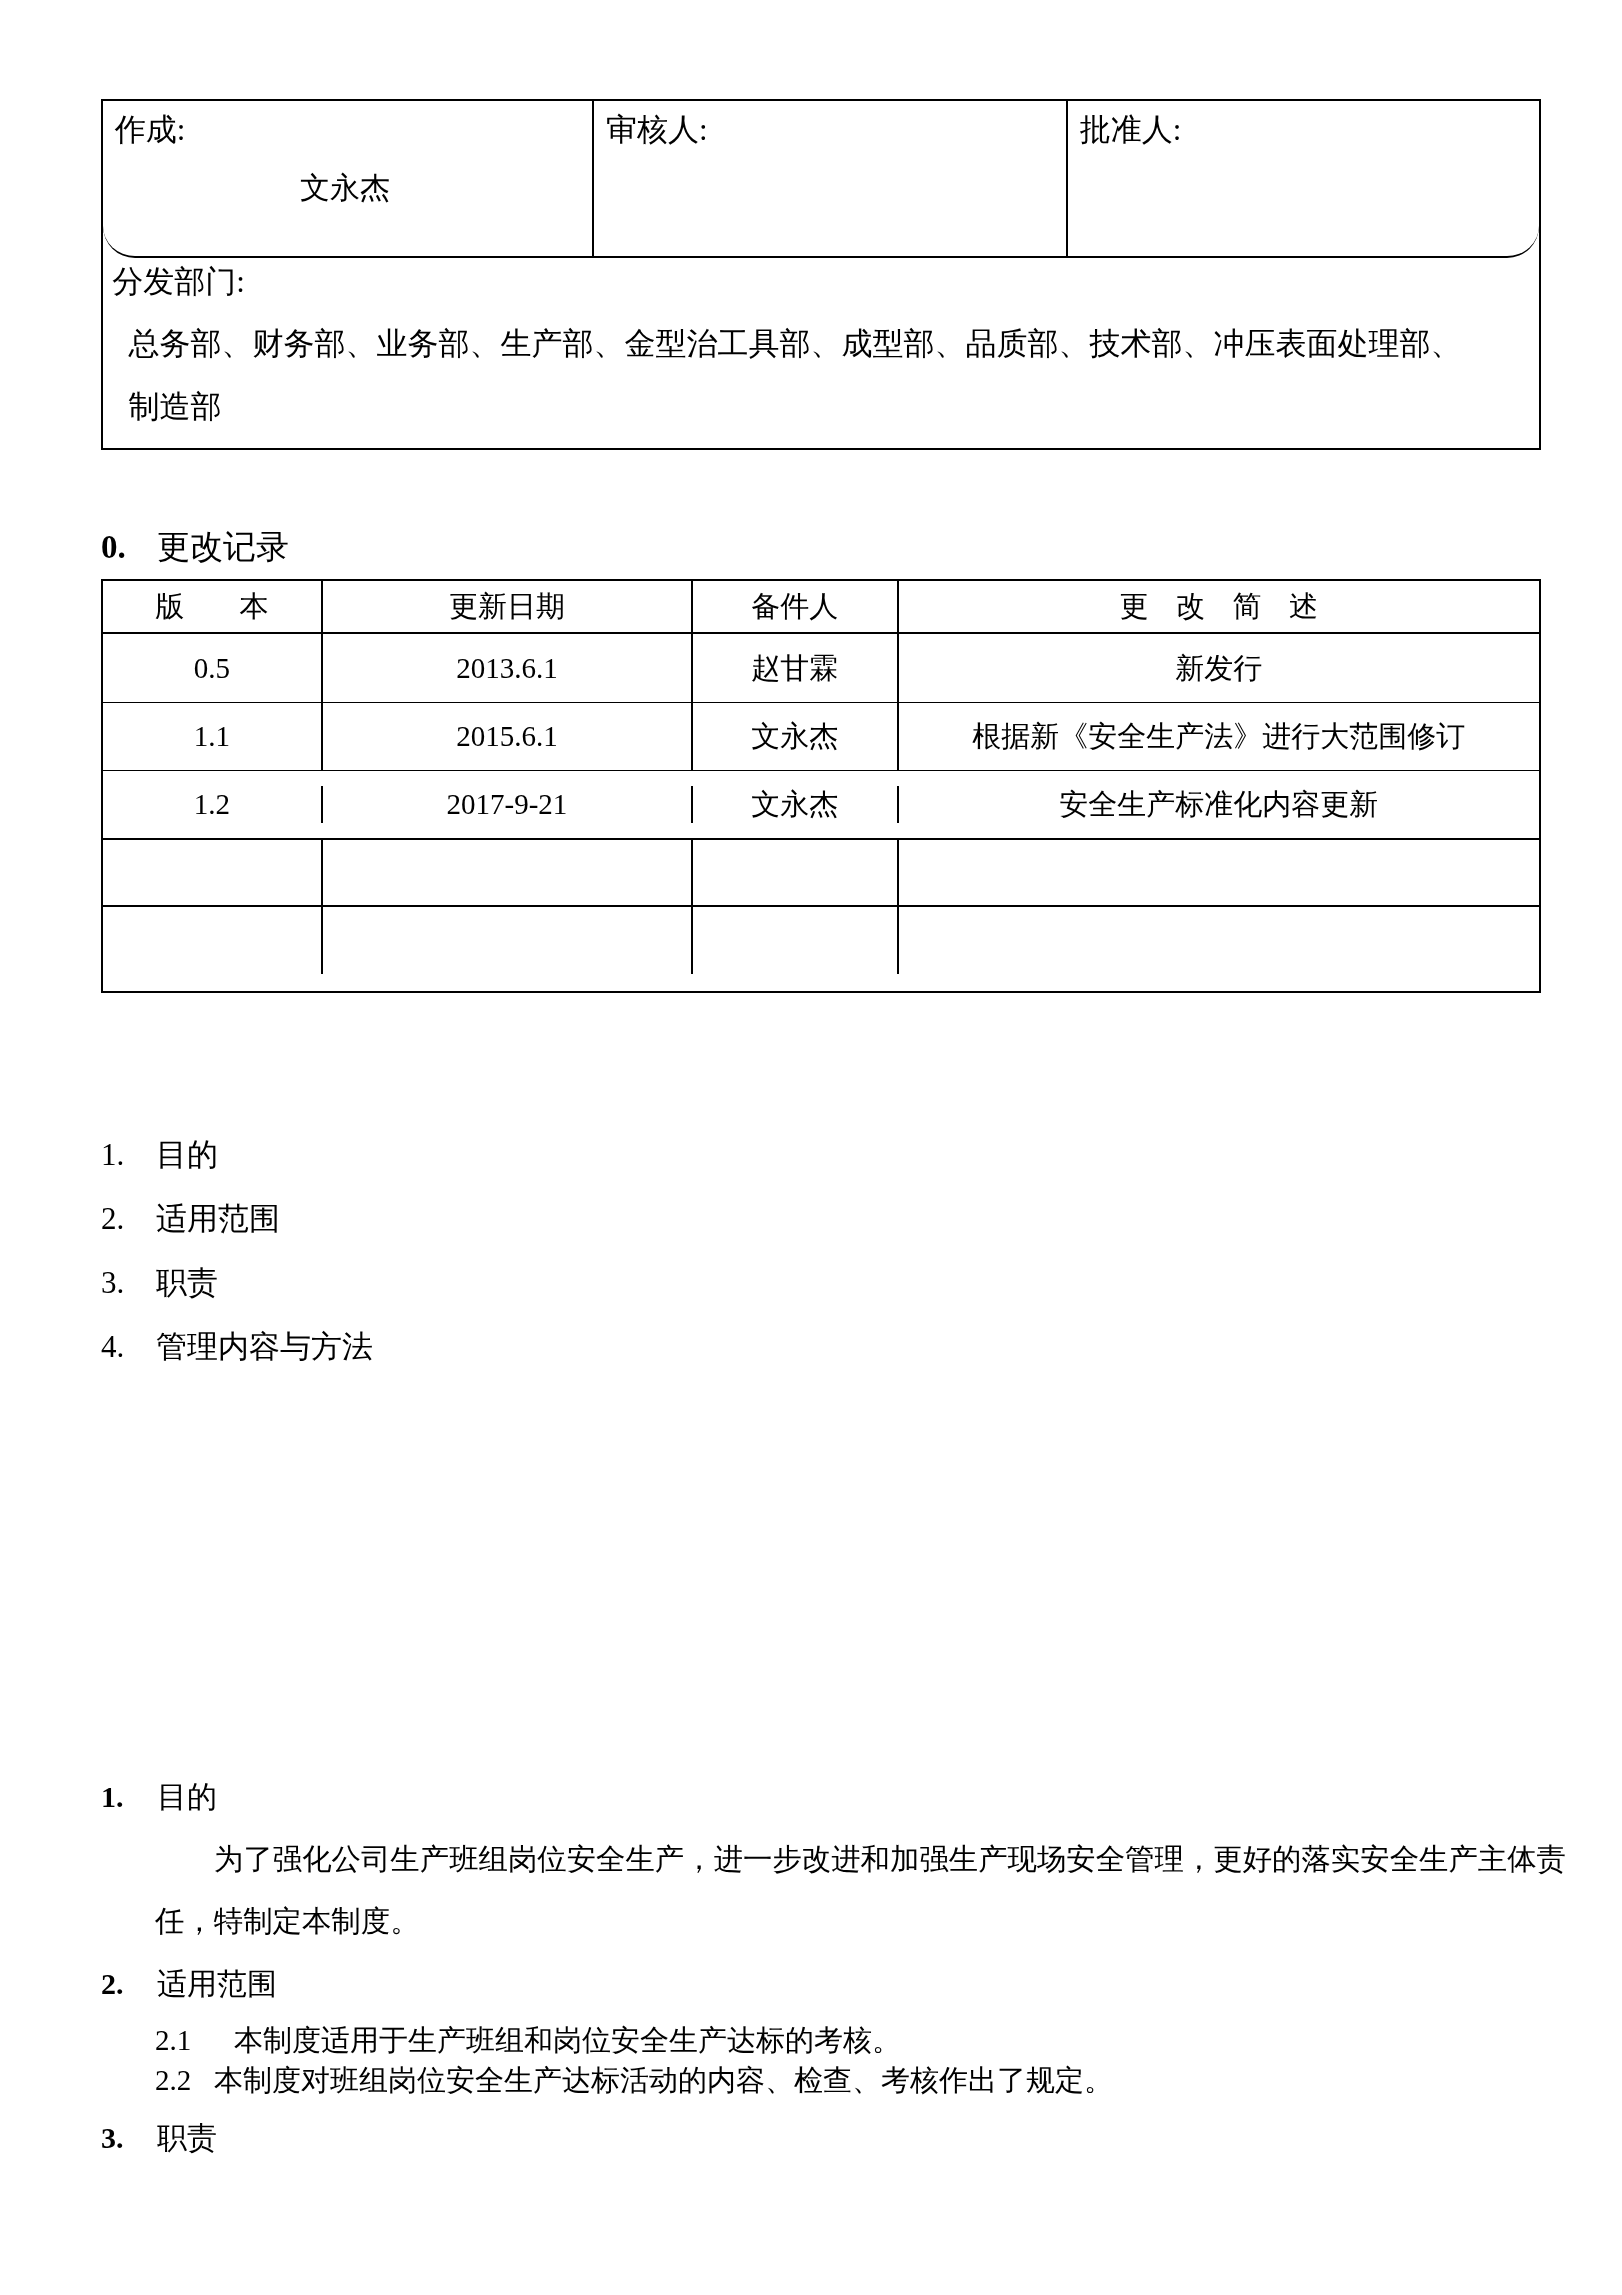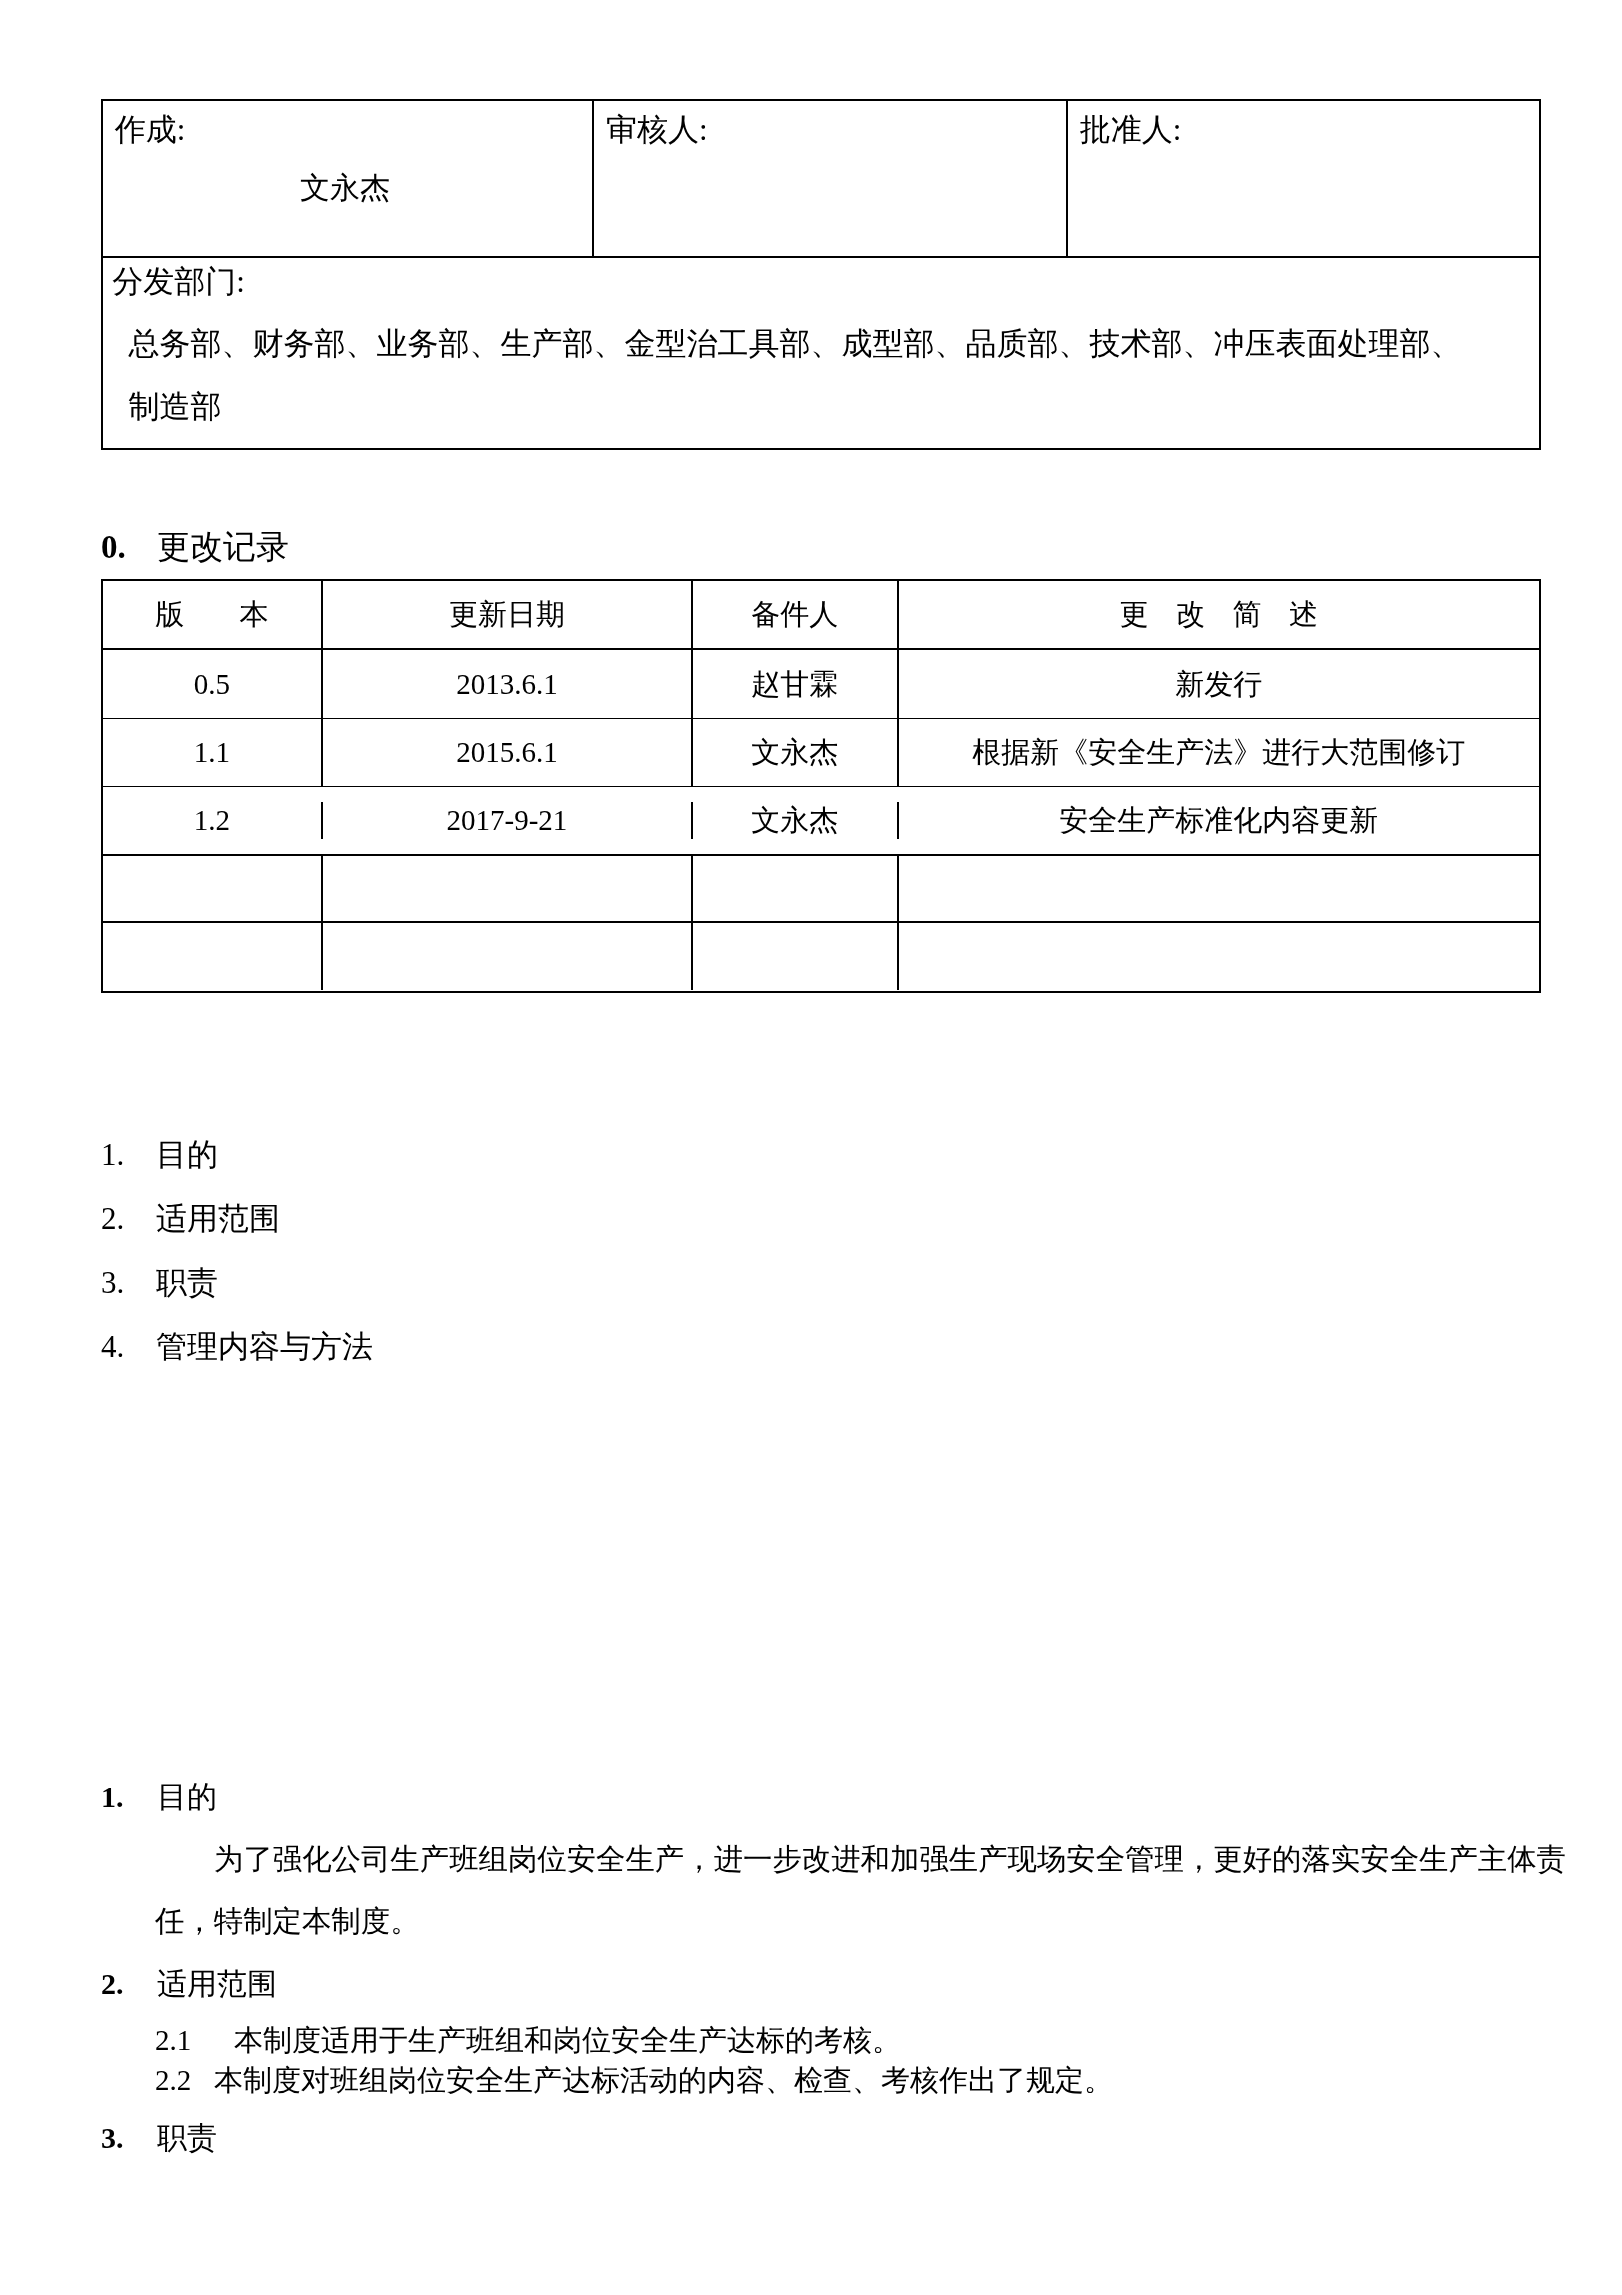--- a/index.html
+++ b/index.html
@@ -11,21 +11,21 @@
     color:#000000;
     font-family:"Liberation Serif","DejaVu Serif",serif;
     overflow:hidden;
   }
   
   .approval-table {
     position:absolute; left:101px; top:99px;
     width:1440px; height:351px;
     border:2.6px solid #000; box-sizing:border-box;
   }
-  .approval-row1 { display:flex; height:157px; border-bottom:2px solid #000; box-sizing:border-box; }
+  .approval-row1 { display:flex; height:157px; border-bottom:2px solid #000; box-sizing:border-box;border-radius:32px; }
   .ap-cell { box-sizing:border-box; position:relative; font-size:31px; line-height:39px; }
   .ap-cell .cell-label { position:absolute; left:11.8px; top:9.2px; white-space:nowrap; }
   .c-author  { width:34.2%; border-right:2px solid #000; }
   .c-reviewer{ width:33.0%; border-right:2px solid #000; }
   .c-approver{ flex:1; }
   .author-name { position:absolute; left:197px; top:67px; font-size:30px; line-height:39px; white-space:nowrap; }
   .approval-row2 { position:relative; height:189px; font-size:31px; line-height:39px; }
   .dist-label { position:absolute; left:9.2px;  top:3.9px;   white-space:nowrap; }
   .dist-line1 { position:absolute; left:25.5px;  top:66px; white-space:nowrap; }
   .dist-line2 { position:absolute; left:25.5px;  top:129px; white-space:nowrap; }
@@ -36,21 +36,21 @@
 
   
   .change-table {
     position:absolute; left:101px; top:579px;
     width:1440px; height:414px;
     border:2.6px solid #000; box-sizing:border-box;
   }
   .ct-row { display:flex; box-sizing:border-box; }
   .ct-row.bb2 { border-bottom:1.3px solid #000; }
   .ct-row.bb4 { border-bottom:2.6px solid #000; }
-  .rh-header { height:69px; } .rh-r1 { height:69px; } .rh-r2 { height:68px; }
+  .rh-header { height:53px; } .rh-r1 { height:69px; } .rh-r2 { height:68px; }
   .rh-r3 { height:69px;align-items:center; } .rh-r4 { height:67px; } .rh-r5 { height:67px; }
   .ct-cell {
     box-sizing:border-box; border-right:2px solid #000;
     display:flex; align-items:center; justify-content:center;
     font-size:29px; line-height:37px; white-space:pre; overflow:hidden;
   }
   .ct-c1 { width:15.3%; } .ct-c2 { width:25.8%; } .ct-c3 { width:14.3%; }
   .ct-c4 { flex:1; border-right:none; }
   .ct-header .ct-cell { word-spacing:0.7em; }
 

